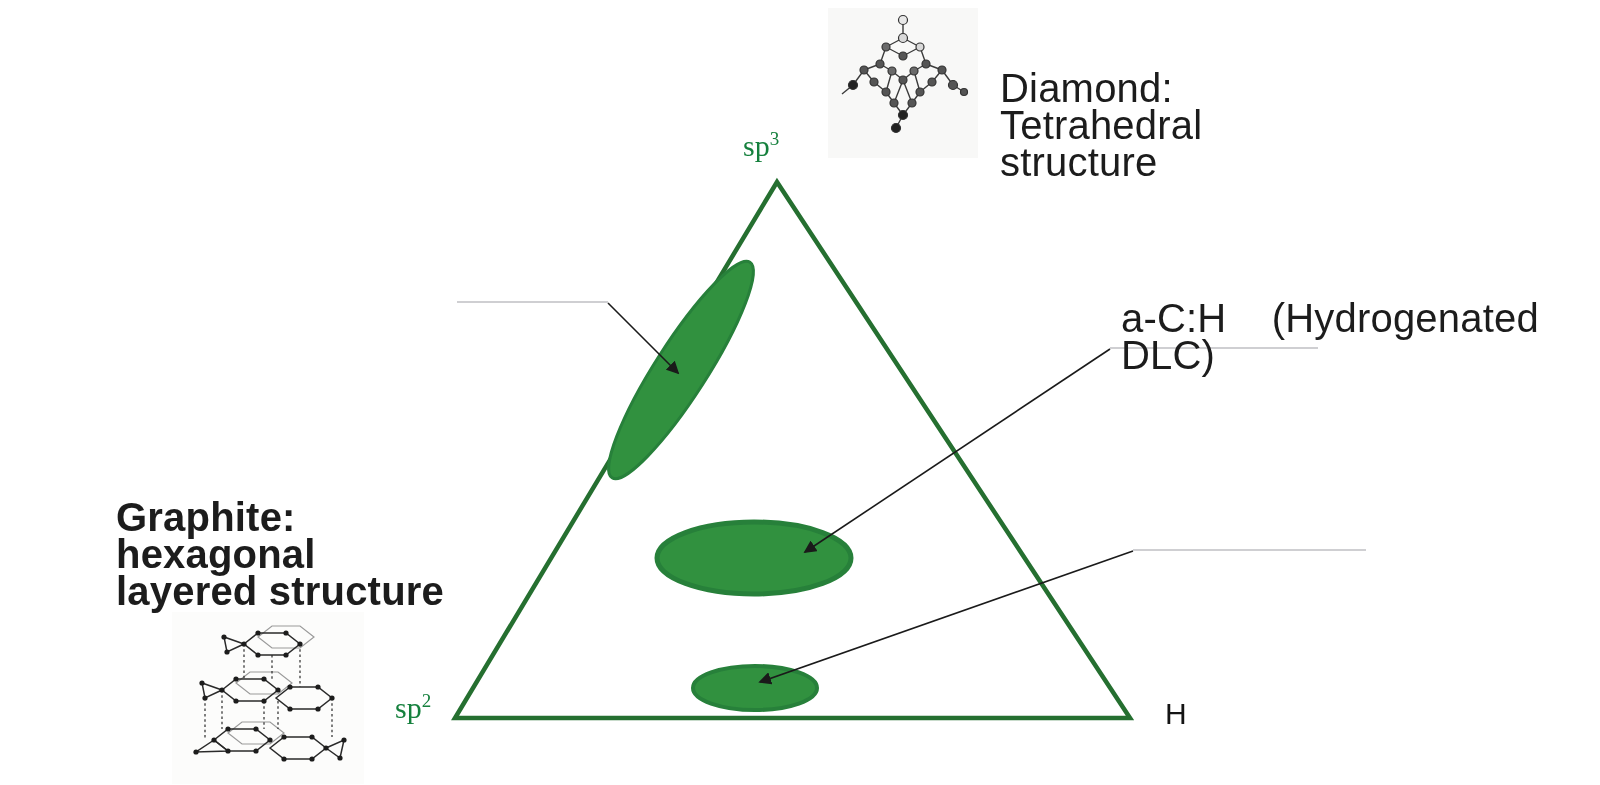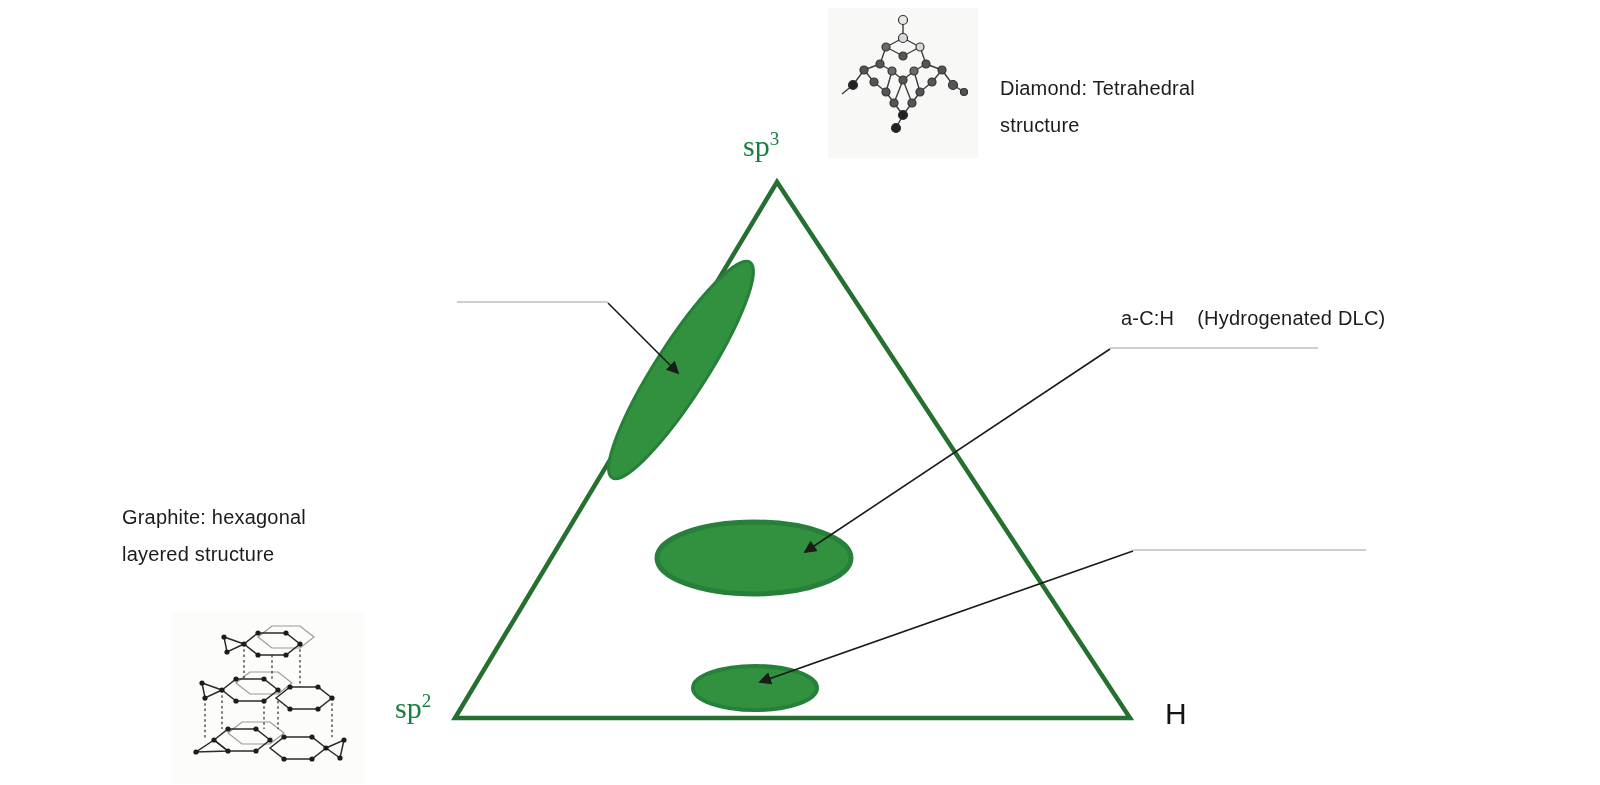--- a/index.html
+++ b/index.html
@@ -1,19 +1,19 @@
 <!DOCTYPE html>
 <html><head>
 <meta charset="utf-8">
 <style>
   html,body{margin:0;padding:0;background:#ffffff;}
   .stage{position:relative;width:1600px;height:785px;background:#ffffff;overflow:hidden;
          font-family:"Liberation Sans",sans-serif;}
   .layer-svg{position:absolute;left:0;top:0;}
-  .label{position:absolute;font-size:20px;line-height:37px;color:#1c1c1c;
+  .label{position:absolute;font-size:40px;line-height:37px;color:#1c1c1c;
          white-space:pre-wrap;letter-spacing:0.2px;}
   .vertex-serif{position:absolute;font-family:"Liberation Serif","DejaVu Serif",serif;
                 font-size:30px;color:#15803d;white-space:pre;}
   .vertex-serif sup{font-size:19px;line-height:0;}
   .vertex-sans{position:absolute;font-size:30px;color:#141414;white-space:pre;}
 </style>
 </head>
 <body>
 
 <div class="stage">
@@ -151,24 +151,24 @@
           <circle cx="172" cy="128" r="2.6"></circle>
           <circle cx="168" cy="146" r="2.6"></circle>
       </g>
     </g>
   </svg>
 
   <div class="label" style="left:1000px;top:70px;width:380px;">Diamond: Tetrahedral
 structure</div>
 
 
-  <div class="label" style="left:1121px;top:300px;text-align:right;">a-C:H    (Hydrogenated DLC)</div>
+  <div class="label" style="left:1121px;top:300px;">a-C:H    (Hydrogenated DLC)</div>
 
 
-  <div class="label" style="left:122px;top:499px;width:340px;">Graphite: hexagonal
+  <div class="label" style="left:116px;top:499px;width:340px;font-weight:bold;">Graphite: hexagonal
 layered structure</div>
 
   <div class="vertex-serif" style="left:743px;top:129px;"><span>sp</span><sup>3</sup></div>
 
   <div class="vertex-serif" style="left:395px;top:691px;"><span>sp</span><sup>2</sup></div>
 
   <div class="vertex-sans" style="left:1165px;top:697px;">H</div>
 
 </div>
 

